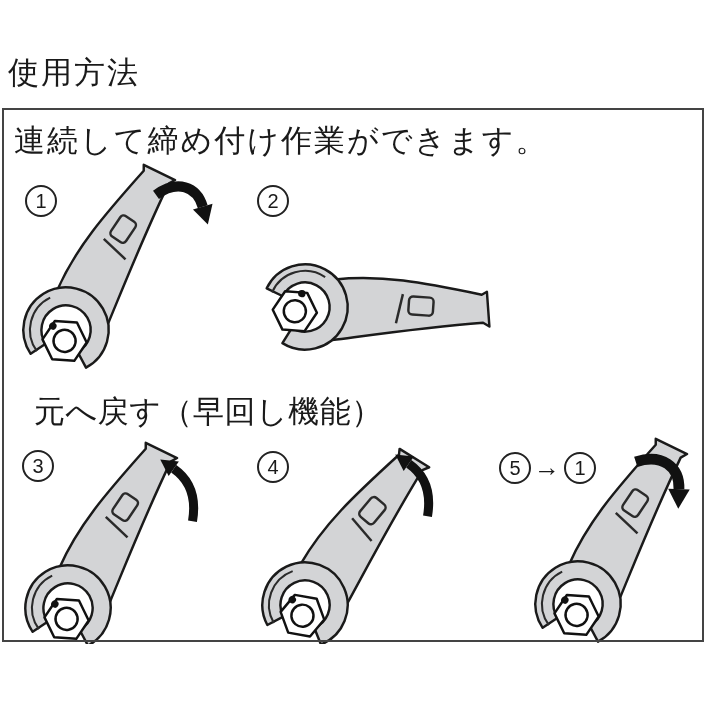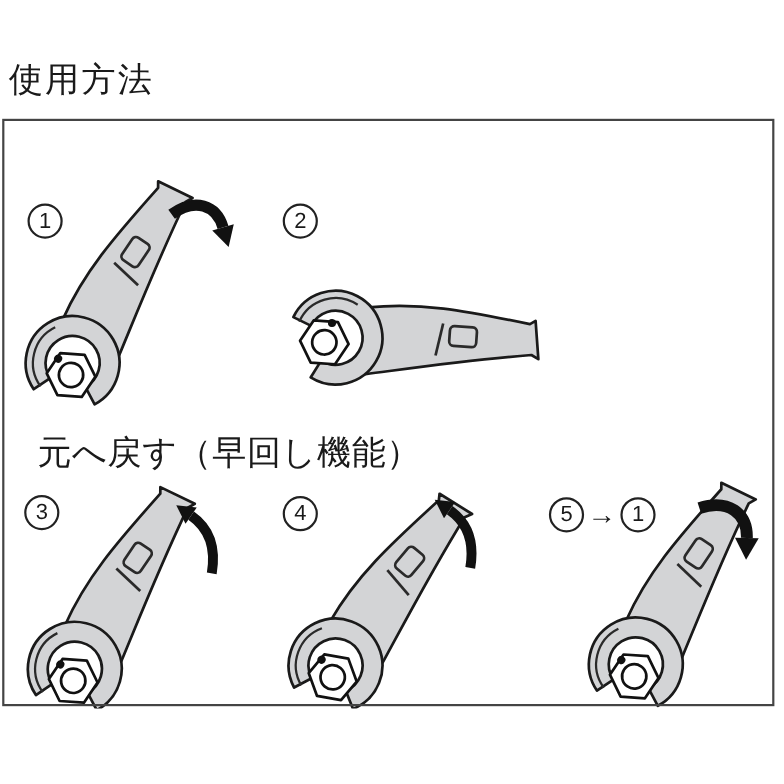--- a/index.html
+++ b/index.html
@@ -93,20 +93,21 @@
 
       <use href="#wrench" transform="translate(578,604) rotate(-56) scale(0.82)"></use>
       <use href="#arrow-cw" transform="translate(638,455) rotate(18) scale(0.9)"></use>
     </g>
   </svg>
 
   <div id="instruction-box" class="abs"></div>
 
   <div id="page-title" class="abs">使用方法</div>
 
+  <div id="instruction-text" class="abs jp-line">連続して締め付け作業ができます。</div>
 
   <div id="reset-label" class="abs jp-line">元へ戻す（早回し機能）</div>
 
   <div id="badge-1" class="abs num-badge">1</div>
   <div id="badge-2" class="abs num-badge">2</div>
   <div id="badge-3" class="abs num-badge">3</div>
   <div id="badge-4" class="abs num-badge">4</div>
   <div id="badge-5" class="abs num-badge">5</div>
   <div id="arrow-5-to-1" class="abs">→</div>
   <div id="badge-5-target" class="abs num-badge">1</div>

